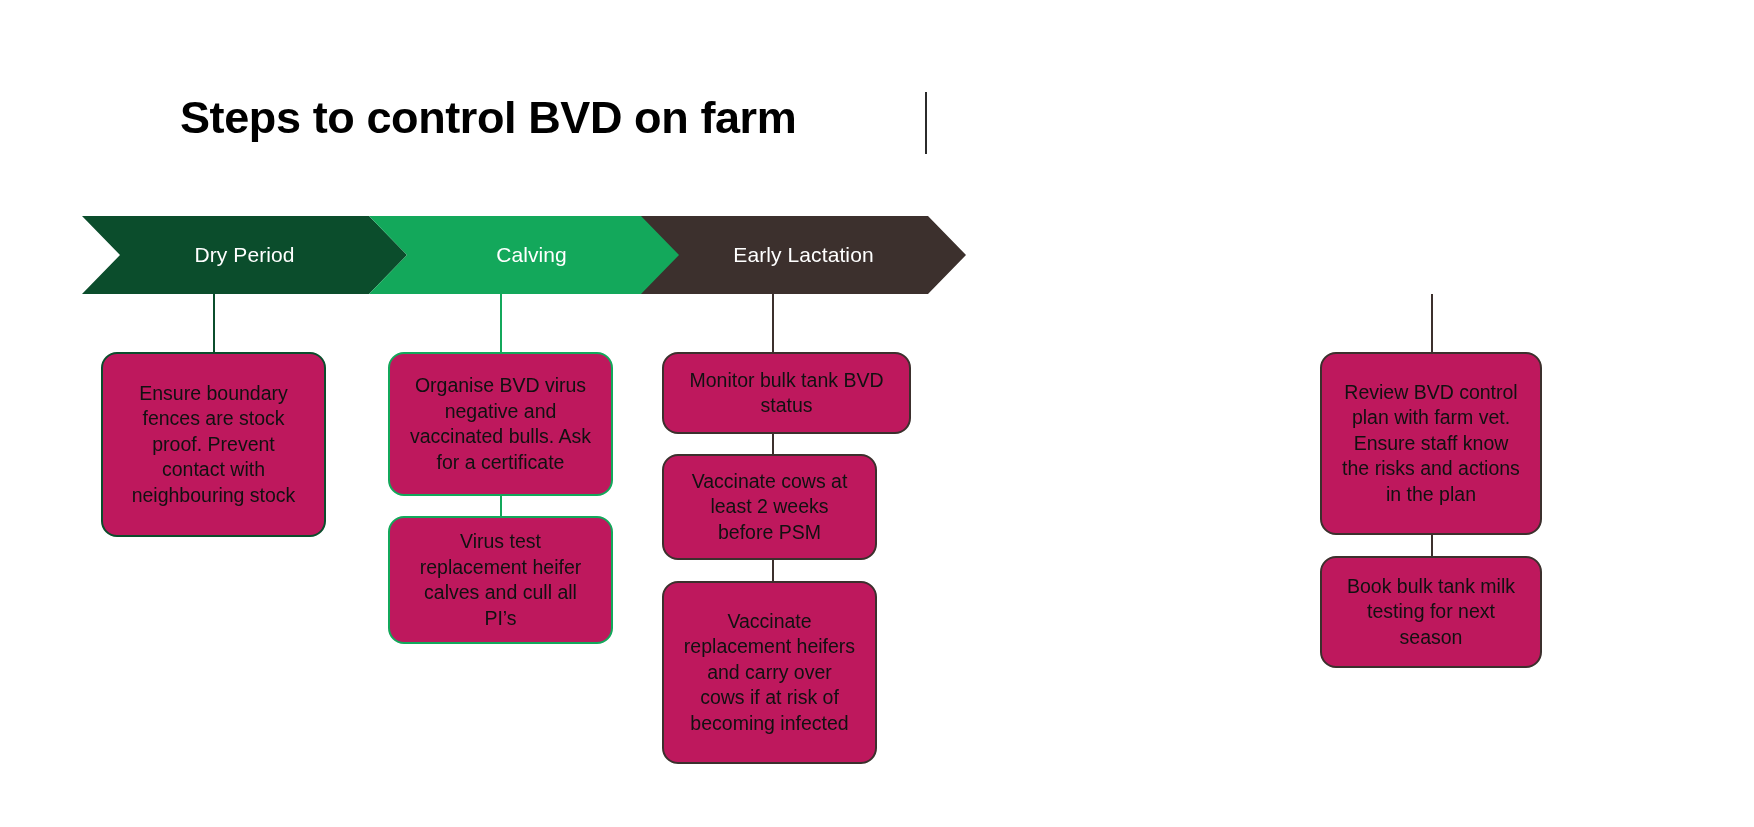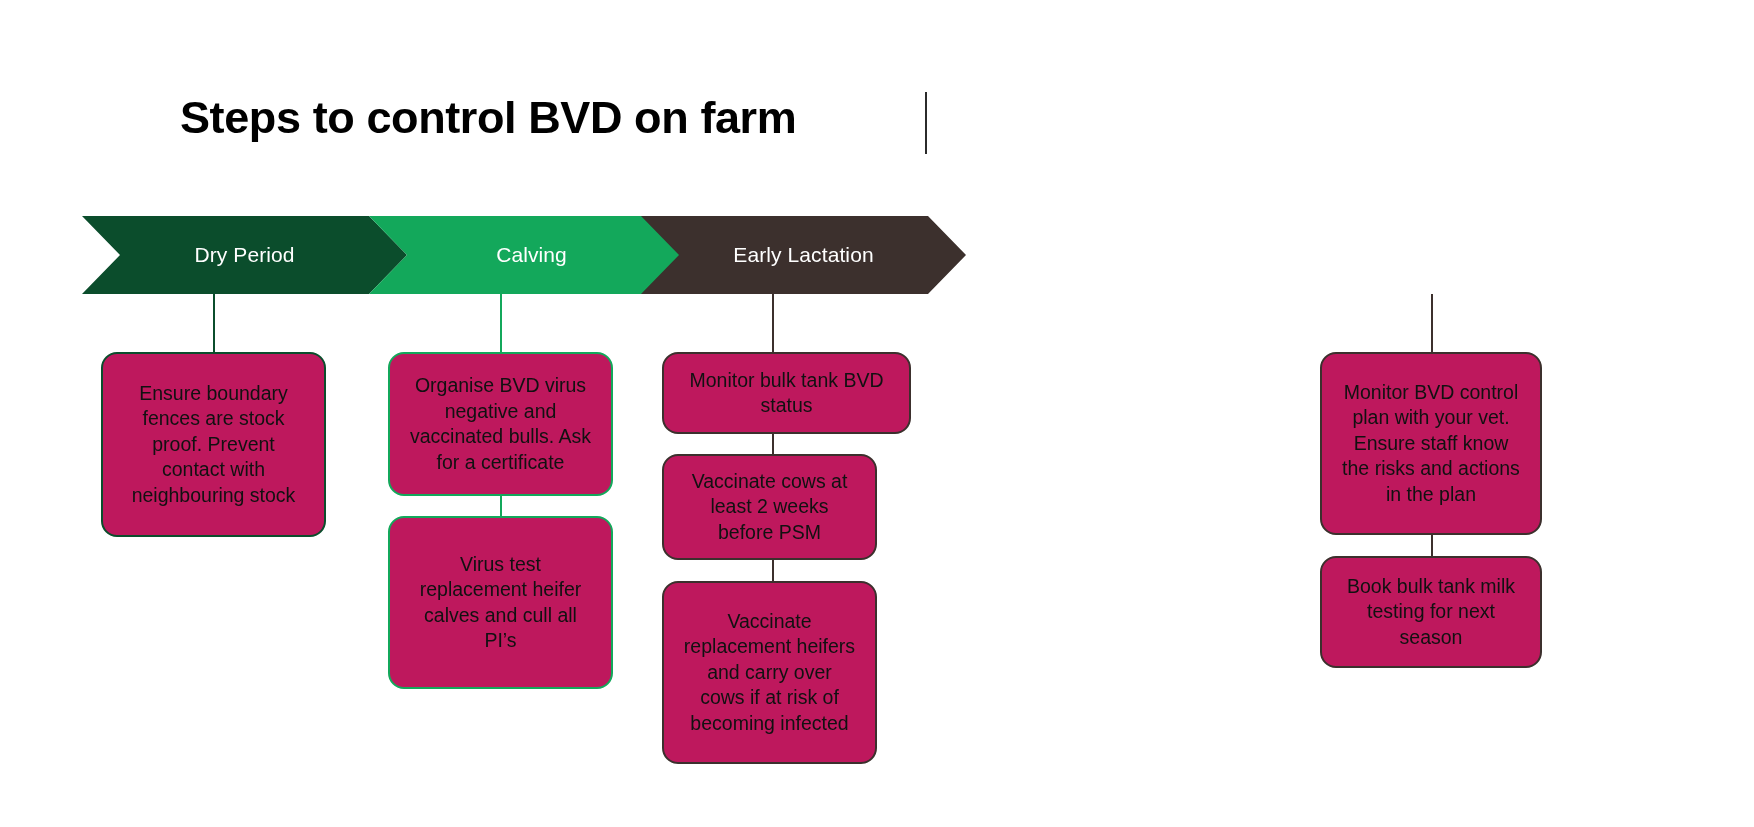--- a/index.html
+++ b/index.html
@@ -140,21 +140,21 @@
 </div>
 
 <div class="vline" style="left:500px; top:294px; height:60px; background:#13a85b;"></div>
 
 <div class="box" style="left:388px; top:352px; width:225px; height:144px; border-color:#13a85b;">
   <span class="box-text">Organise BVD virus negative and vaccinated bulls. Ask for a certificate</span>
 </div>
 
 <div class="vline" style="left:500px; top:496px; height:20px; background:#13a85b;"></div>
 
-<div class="box" style="left:388px; top:516px; width:225px; height:173px; border-color:#13a85b;">
+<div class="box" style="left:388px; top:516px; width:225px; height:128px; border-color:#13a85b;">
   <span class="box-text">Virus test replacement heifer calves and cull all PI’s</span>
 </div>
 
 <div class="vline" style="left:772px; top:294px; height:60px; background:#3c302d;"></div>
 
 <div class="box" style="left:662px; top:352px; width:249px; height:82px; border-color:#3c302d;">
   <span class="box-text">Monitor bulk tank BVD status</span>
 </div>
 
 <div class="vline" style="left:772px; top:434px; height:20px; background:#3c302d;"></div>
@@ -165,20 +165,20 @@
 
 <div class="vline" style="left:772px; top:560px; height:21px; background:#3c302d;"></div>
 
 <div class="box" style="left:662px; top:581px; width:215px; height:183px; border-color:#3c302d;">
   <span class="box-text">Vaccinate replacement heifers and carry over cows if at risk of becoming infected</span>
 </div>
 
 <div class="vline" style="left:1431px; top:294px; height:60px; background:#3c302d;"></div>
 
 <div class="box" style="left:1320px; top:352px; width:222px; height:183px; border-color:#3c302d;">
-  <span class="box-text">Monitor BVD control plan with your vet. Ensure staff know the risks and actions in the plan</span>
+  <span class="box-text">Review BVD control plan with farm vet. Ensure staff know the risks and actions in the plan</span>
 </div>
 
 <div class="vline" style="left:1431px; top:535px; height:21px; background:#3c302d;"></div>
 
 <div class="box" style="left:1320px; top:556px; width:222px; height:112px; border-color:#3c302d;">
   <span class="box-text">Book bulk tank milk testing for next season</span>
 </div>
 
 </body></html>

